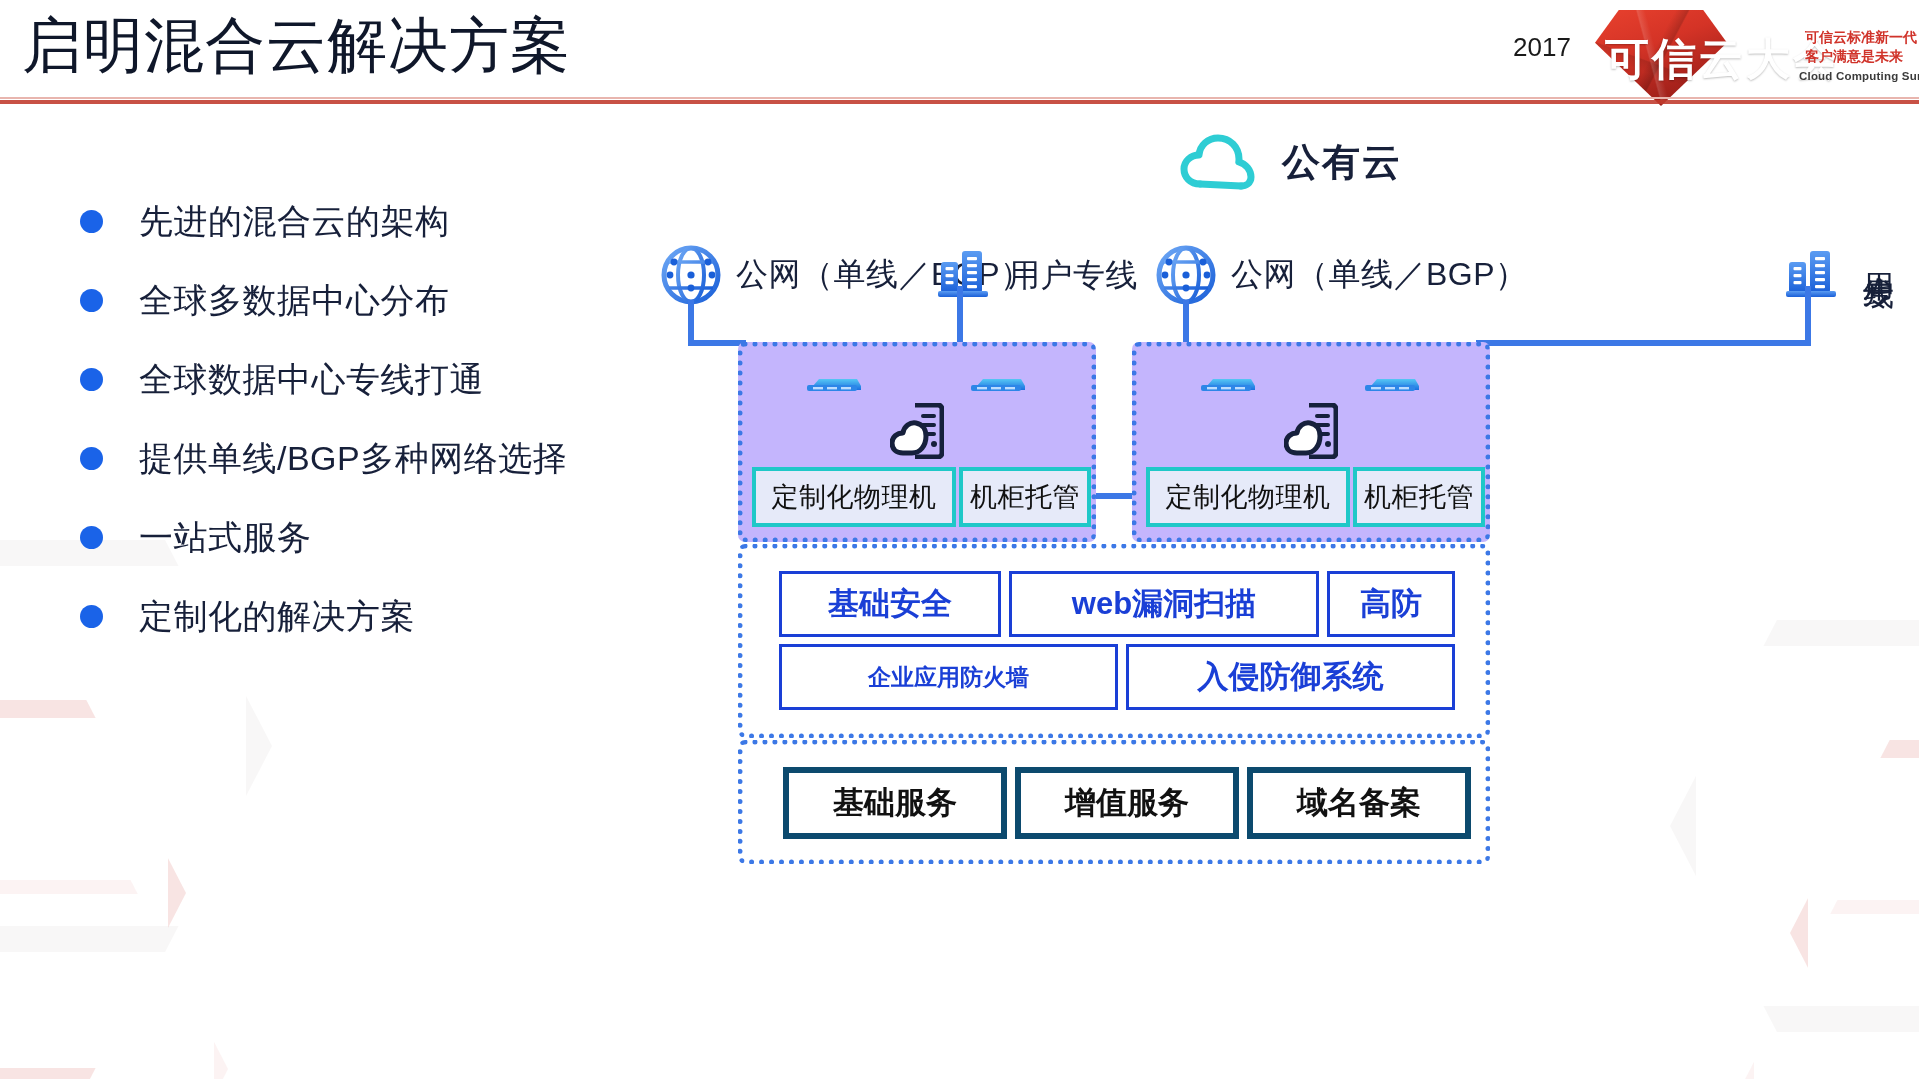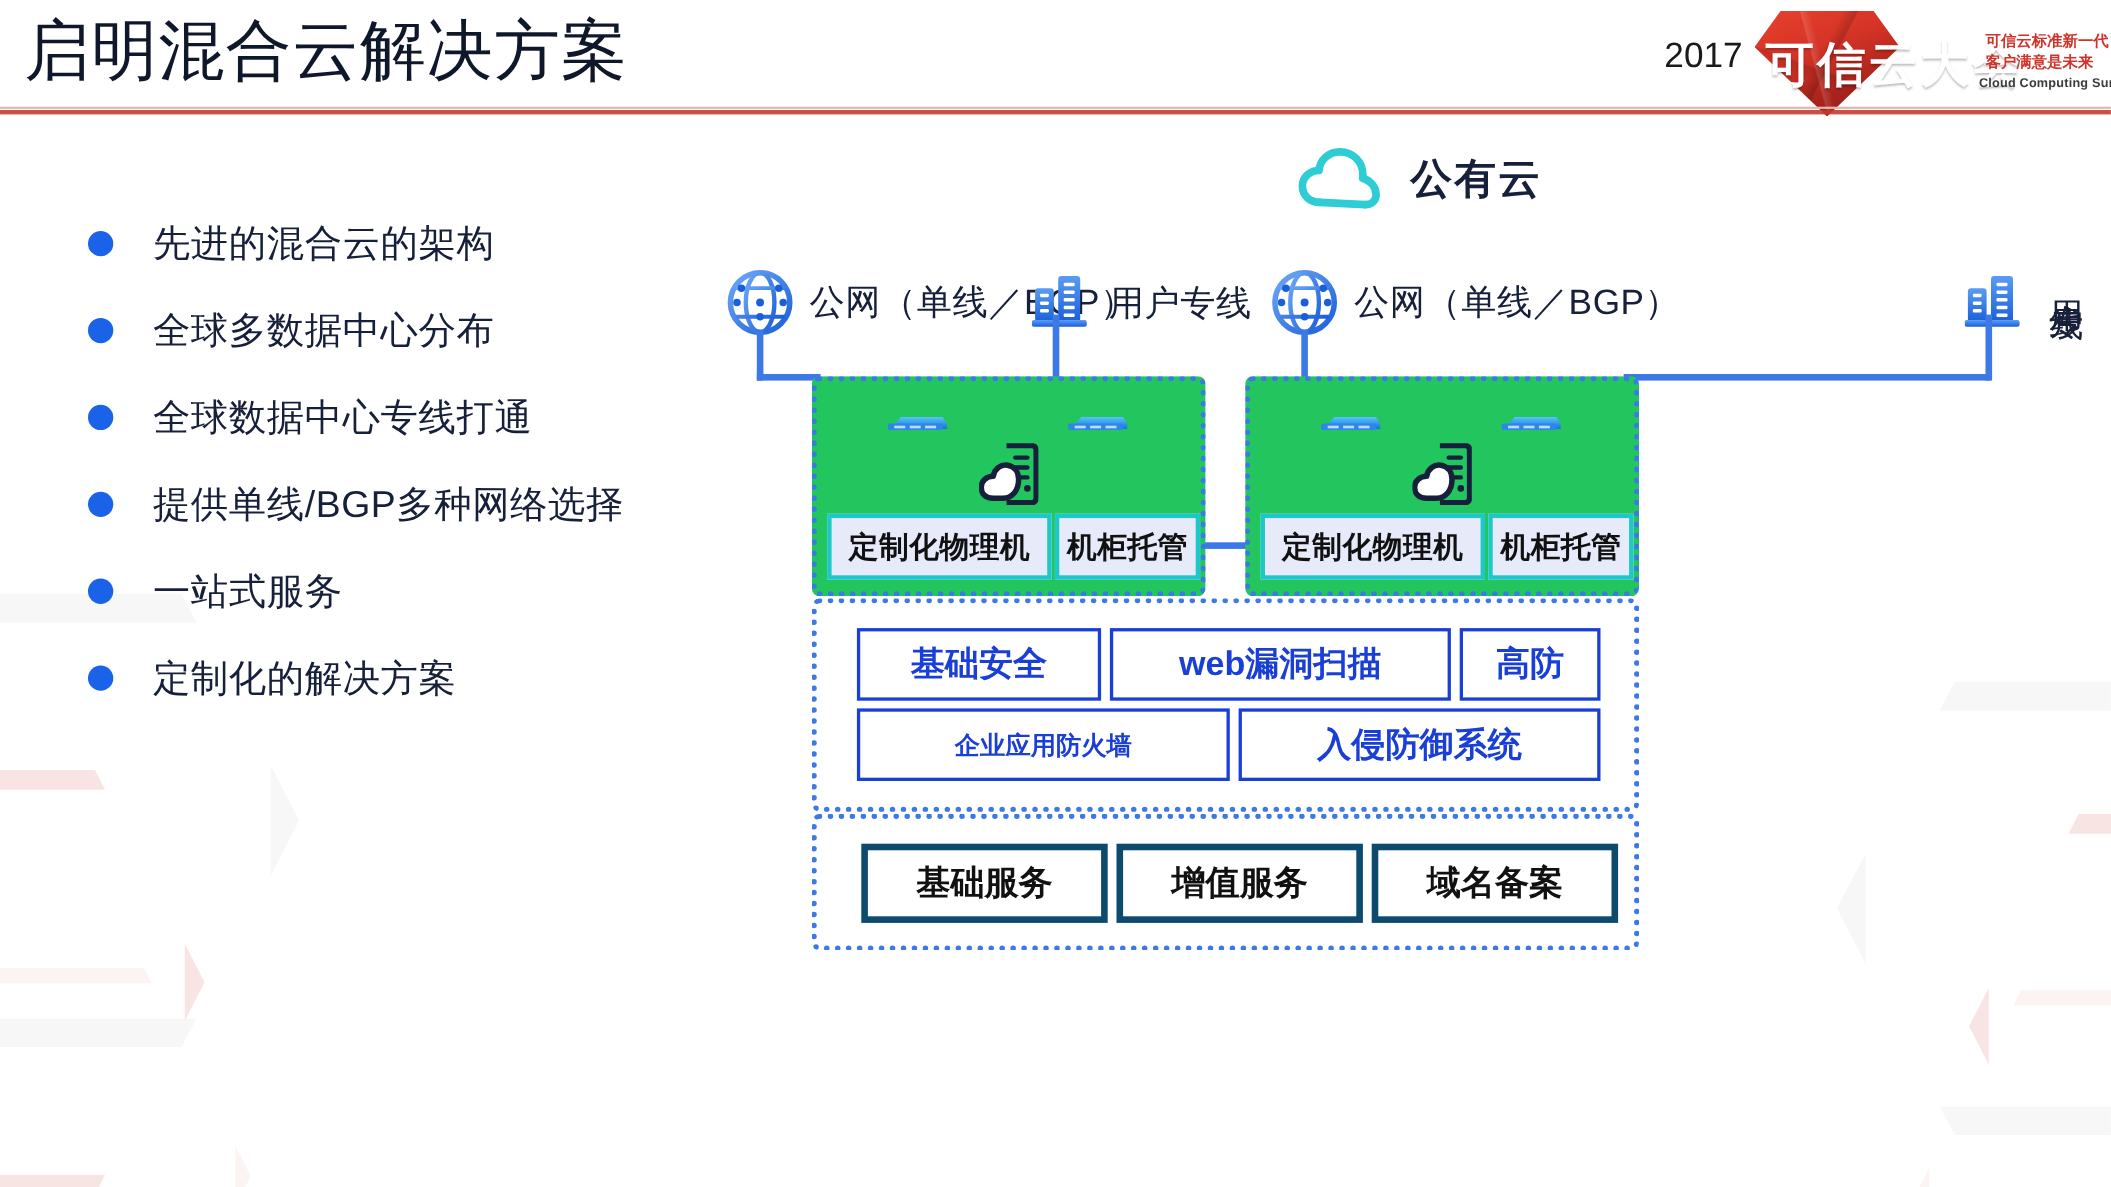--- a/index.html
+++ b/index.html
@@ -36,21 +36,21 @@
     position:absolute;left:22px;top:8px;
     font-size:60px;line-height:76px;font-weight:400;color:#0f172a;
     letter-spacing:1px;white-space:nowrap;
   }
   .rule{position:absolute;left:0;top:100px;width:1919px;height:4px;background:#c0392b;opacity:.88;}
   .rule2{position:absolute;left:0;top:97px;width:1919px;height:2px;background:#e8b5ae;}
 
   
   .logo{position:absolute;right:16px;top:8px;height:92px;width:390px;}
   .logo-year{
-    position:absolute;left:0;top:24px;font-size:32px;font-weight:400;color:#1a1a1a;
+    position:absolute;left:0;top:24px;font-size:26px;font-weight:400;color:#1a1a1a;
     letter-spacing:0px;
   }
   .diamond{
     position:absolute;left:82px;top:2px;width:132px;height:96px;
     background:linear-gradient(160deg,#e8412e 0%,#d43326 38%,#a8231c 72%,#8e1a16 100%);
     clip-path:polygon(18% 0,82% 0,100% 34%,50% 100%,0 34%);
   }
   .diamond::after{
     content:"";position:absolute;inset:0;
     background:
@@ -99,24 +99,23 @@
   
   .vlabel{
     position:absolute;left:1196px;top:128px;
     font-size:31px;color:#17203a;line-height:44px;
     writing-mode:vertical-rl;text-orientation:upright;letter-spacing:2px;
   }
 
   
   .dc{
     position:absolute;top:222px;height:190px;
-    background:#22c55e;
+    background:#c4b5fd;
     border:5px dotted #3c78e6;
     border-radius:7px;
-    font-weight:bold;
   }
   .dc-a{left:78px;width:348px;}
   .dc-b{left:472px;width:348px;}
   .sw{position:absolute;width:54px;height:17px;}
   .sw1{left:64px;top:28px;}
   .sw2{left:228px;top:28px;}
   .srv{position:absolute;left:50%;margin-left:-27px;top:56px;width:54px;height:56px;}
   .tag{
     position:absolute;bottom:10px;height:52px;
     border:4px solid #1fc8c8;background:#e6eaf9;

